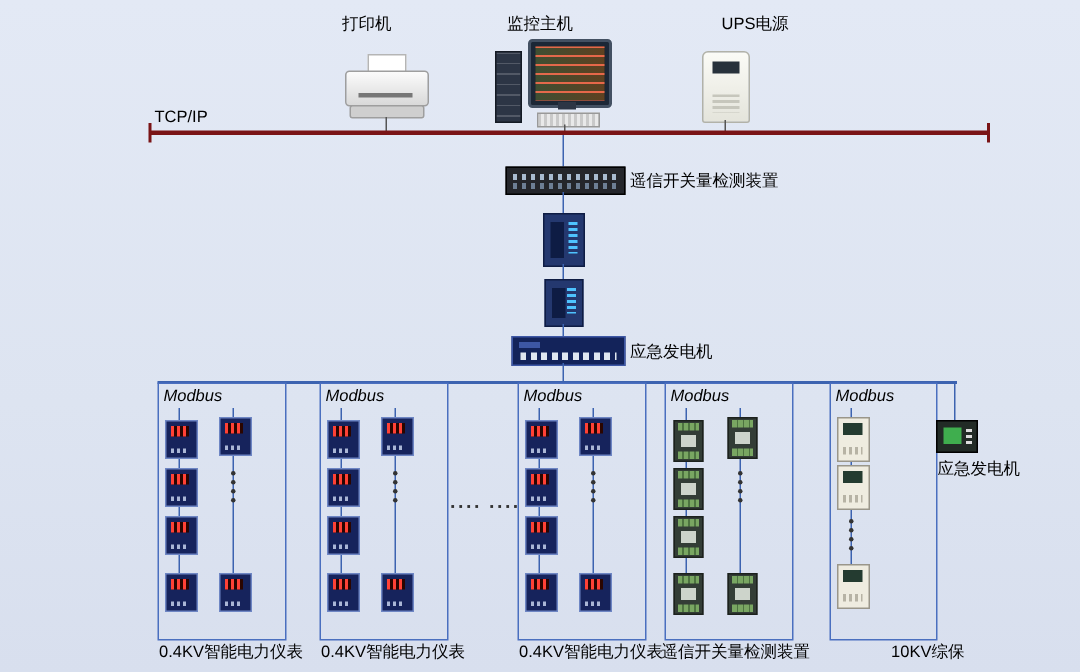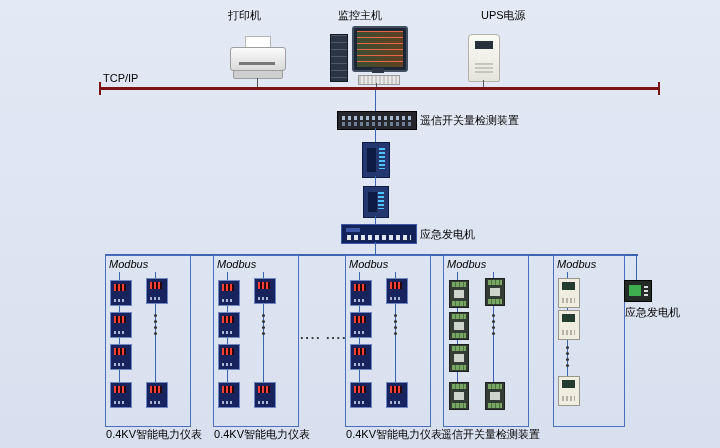--- a/index.html
+++ b/index.html
@@ -290,14 +290,15 @@
   <div class="genctrl" style="left:624px;top:280px">
     <div class="gscr"></div>
     <div class="gdotsled"></div>
   </div>
   <div class="caption" style="left:596px;top:305px;width:84px">应急发电机</div>
 
   <div class="caption" style="left:92px;top:427px;width:110px">0.4KV智能电力仪表</div>
   <div class="caption" style="left:200px;top:427px;width:110px">0.4KV智能电力仪表</div>
   <div class="caption" style="left:332px;top:427px;width:110px">0.4KV智能电力仪表</div>
   <div class="caption" style="left:430px;top:427px;width:110px">遥信开关量检测装置</div>
+  <div class="caption" style="left:533px;top:427px;width:110px">10KV综保</div>
 
 </div>
 
 </body></html>

